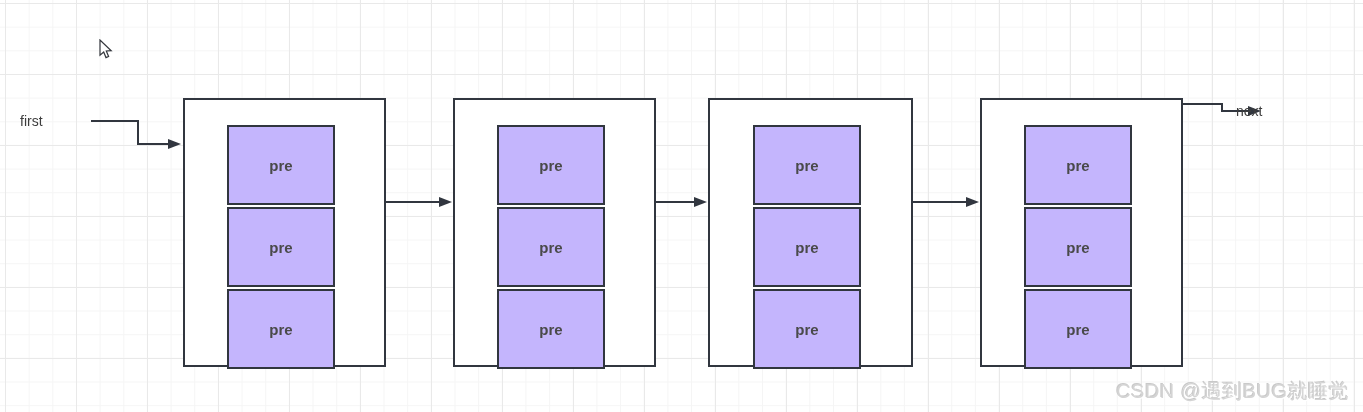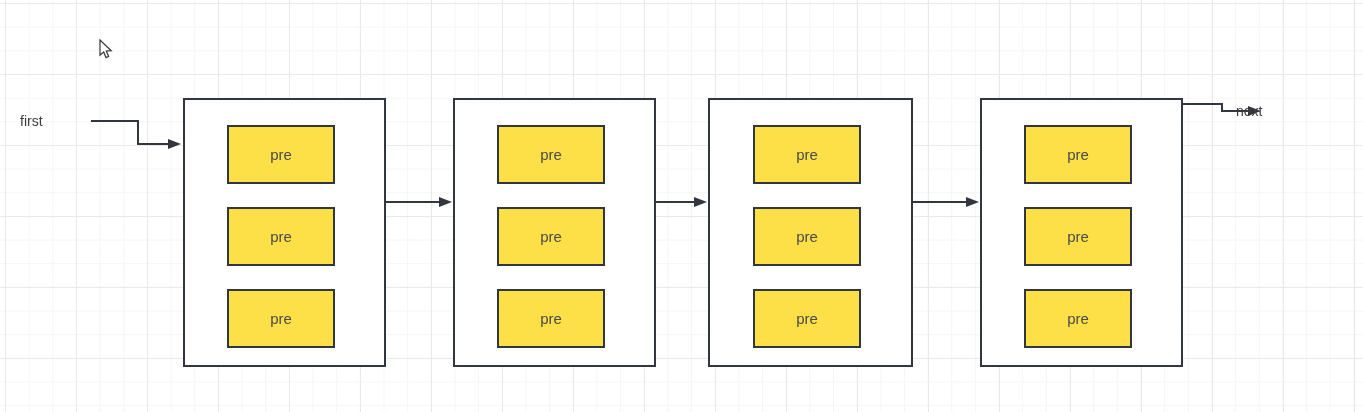--- a/index.html
+++ b/index.html
@@ -38,28 +38,29 @@
   }
   .node-1 { left: 183px; }
   .node-2 { left: 453px; }
   .node-3 { left: 708px; width: 205px; }
   .node-4 { left: 980px; }
 
   .slot {
     position: absolute;
     left: 42px;
     width: 108px;
-    height: 59px;
-    background: #fde047;
+    height: 80px;
+    background: #c4b5fd;
     border: 2px solid #31363f;
     display: flex;
     align-items: center;
     justify-content: center;
     font-size: 15px;
     color: #4a4a4a;
+    font-weight: bold;
   }
   .node-3 .slot { left: 43px; }
   .slot-1 { top: 25px; }
   .slot-2 { top: 107px; }
   .slot-3 { top: 189px; }
 
   .ptr-label {
     position: absolute;
     font-size: 14px;
     color: #3d3d3d;
@@ -128,14 +129,15 @@
   <div class="node node-4">
     <div class="slot slot-1">pre</div>
     <div class="slot slot-2">pre</div>
     <div class="slot slot-3">pre</div>
   </div>
 
   <svg class="cursor" width="16" height="22" viewBox="0 0 16 22" xmlns="http://www.w3.org/2000/svg">
     <path d="M1,1 L1,16.2 L4.7,13.0 L7.0,18.6 L9.6,17.5 L7.3,12.0 L12.2,11.7 Z" fill="#ffffff" stroke="#33363c" stroke-width="1.2" stroke-linejoin="miter"></path>
   </svg>
 
+  <div class="watermark">CSDN @遇到BUG就睡觉</div>
 
 </div>
 
 </body></html>

